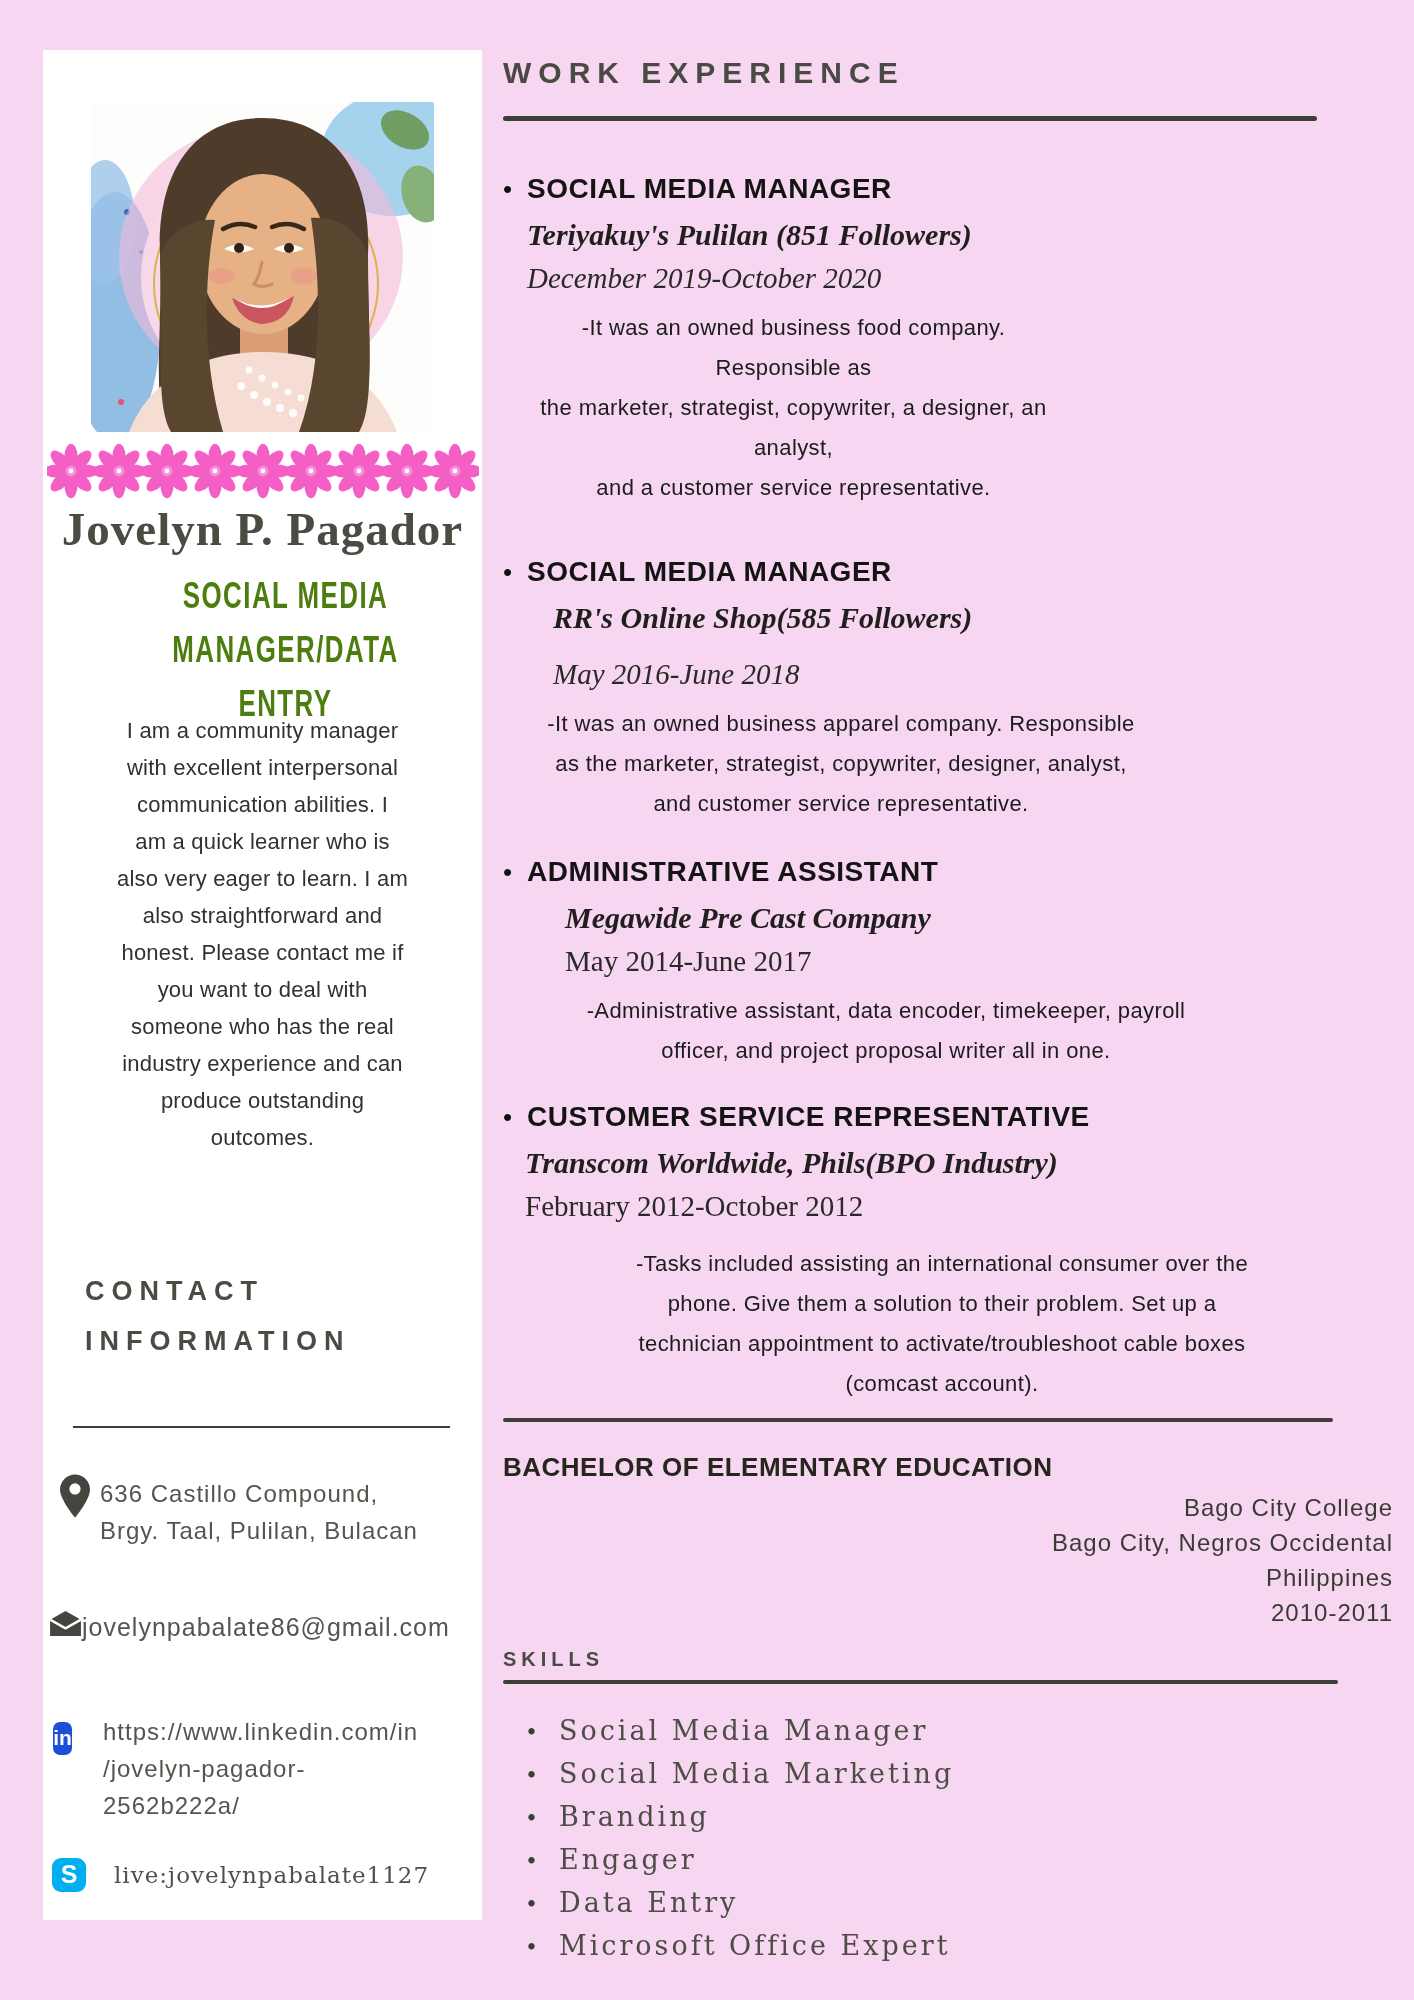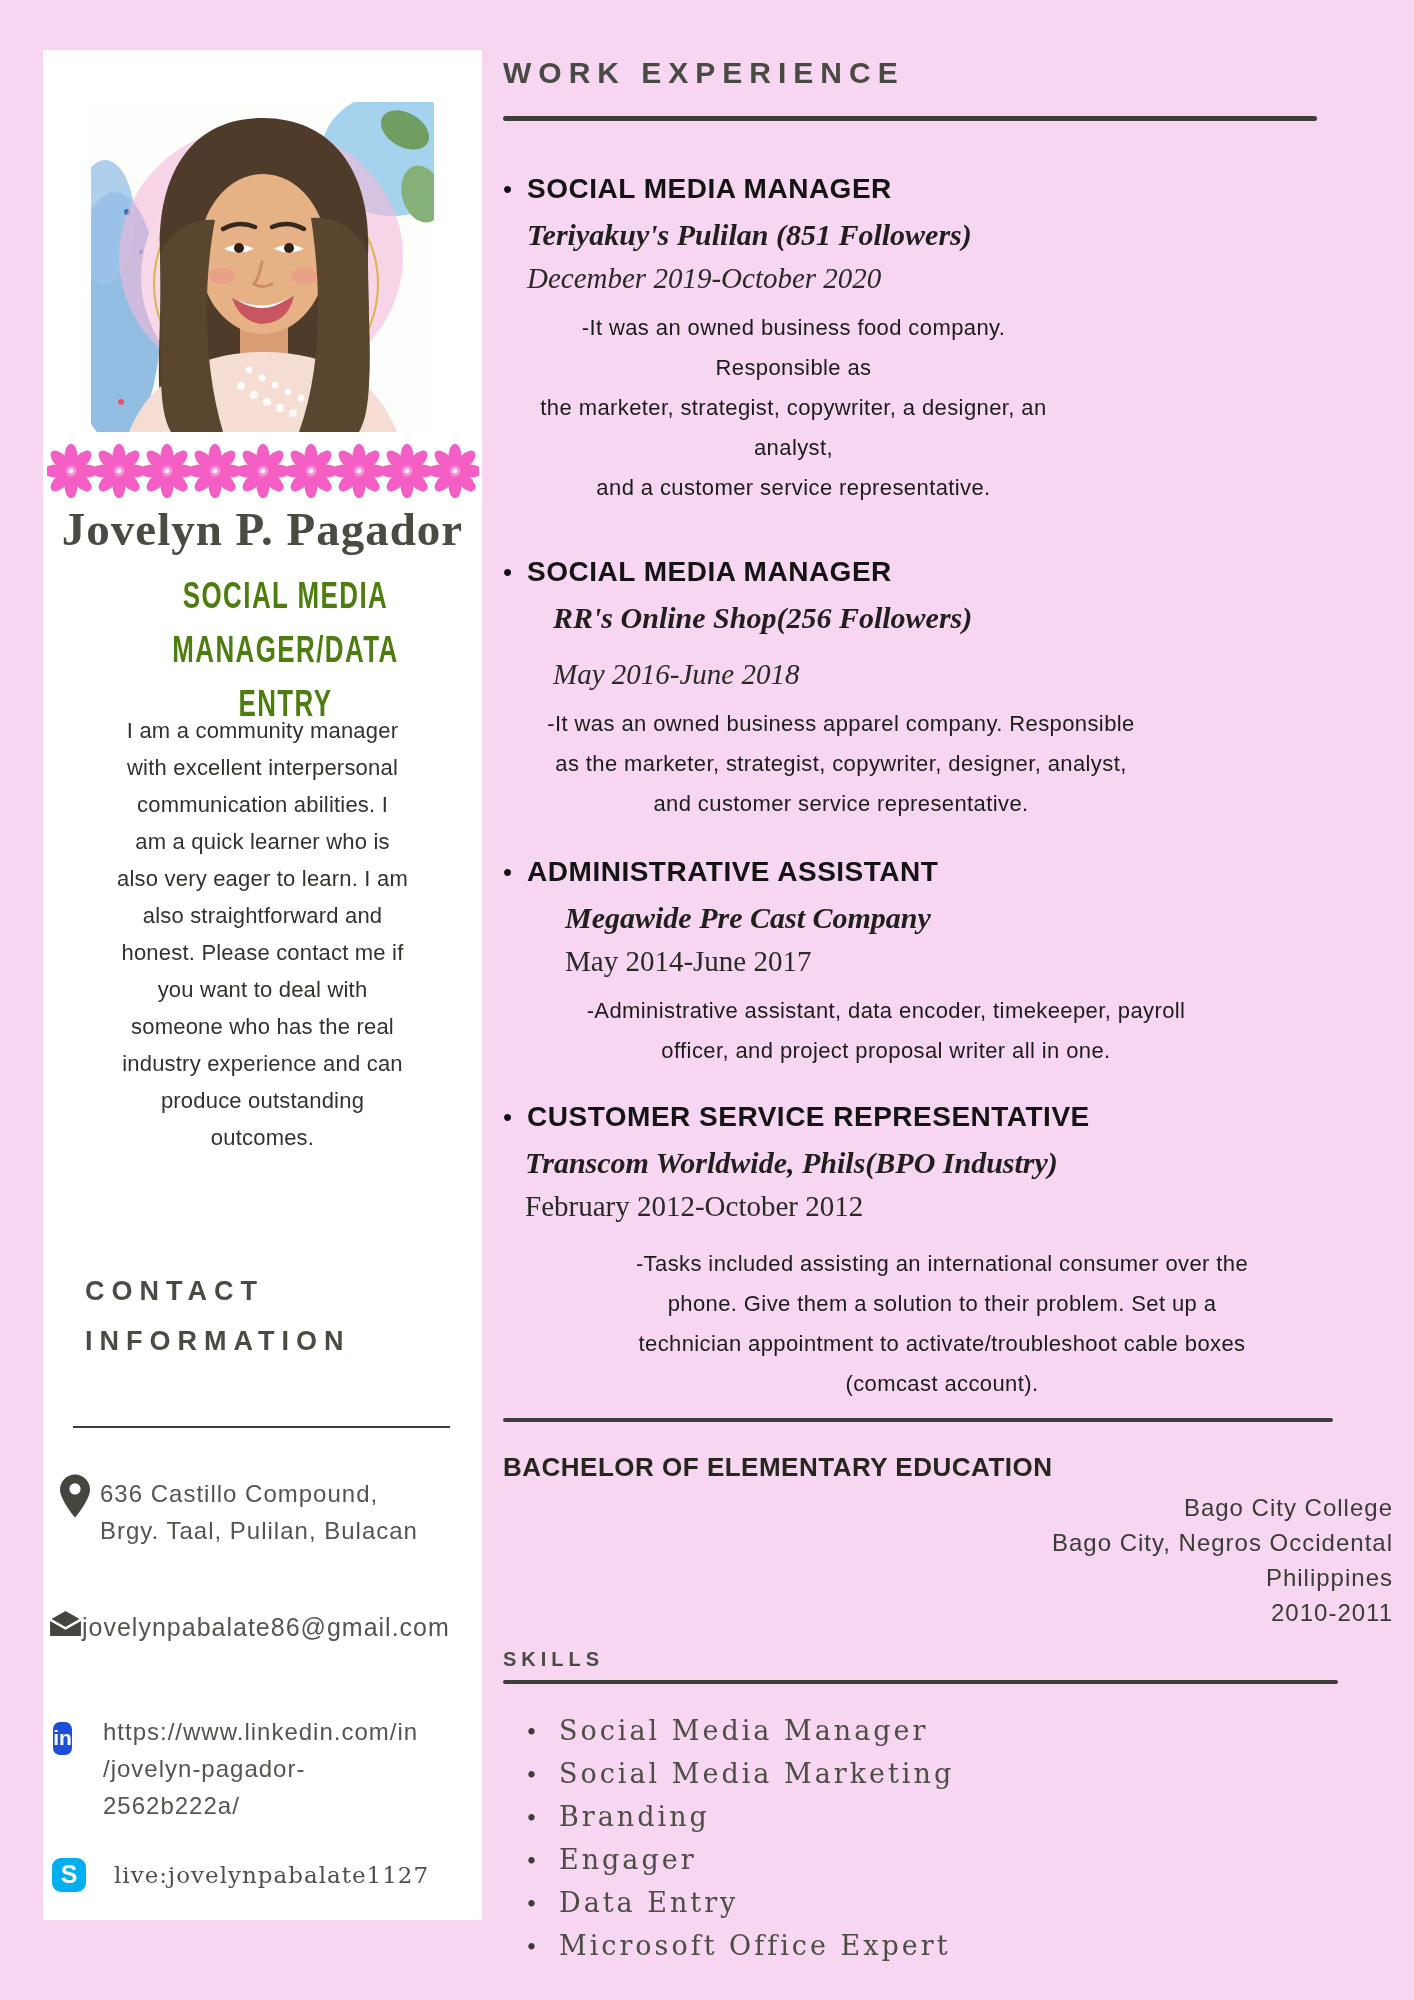--- a/index.html
+++ b/index.html
@@ -258,21 +258,21 @@
     <p class="job-desc">-It was an owned business food company. Responsible as
 the marketer, strategist, copywriter, a designer, an analyst,
 and a customer service representative.</p>
   </section>
 
   <section class="job">
     <div class="job-title-row">
       <span class="bullet">•</span>
       <h3 class="job-title">SOCIAL MEDIA MANAGER</h3>
     </div>
-    <div class="job-company">RR's Online Shop(256 Followers)</div>
+    <div class="job-company">RR's Online Shop(585 Followers)</div>
     <div class="job-dates">May 2016-June 2018</div>
     <p class="job-desc">-It was an owned business apparel company. Responsible
 as the marketer, strategist, copywriter, designer, analyst,
 and customer service representative.</p>
   </section>
 
   <section class="job">
     <div class="job-title-row">
       <span class="bullet">•</span>
       <h3 class="job-title">ADMINISTRATIVE ASSISTANT</h3>

